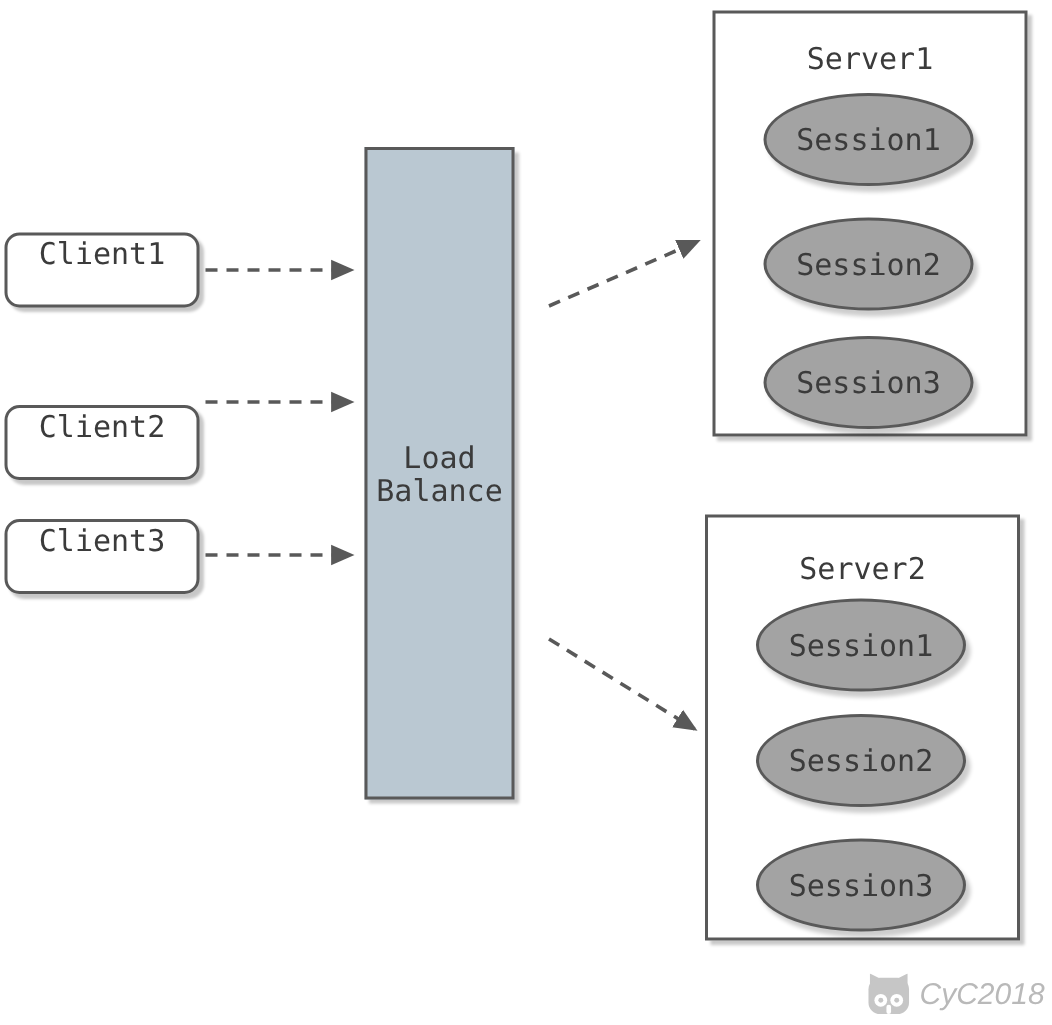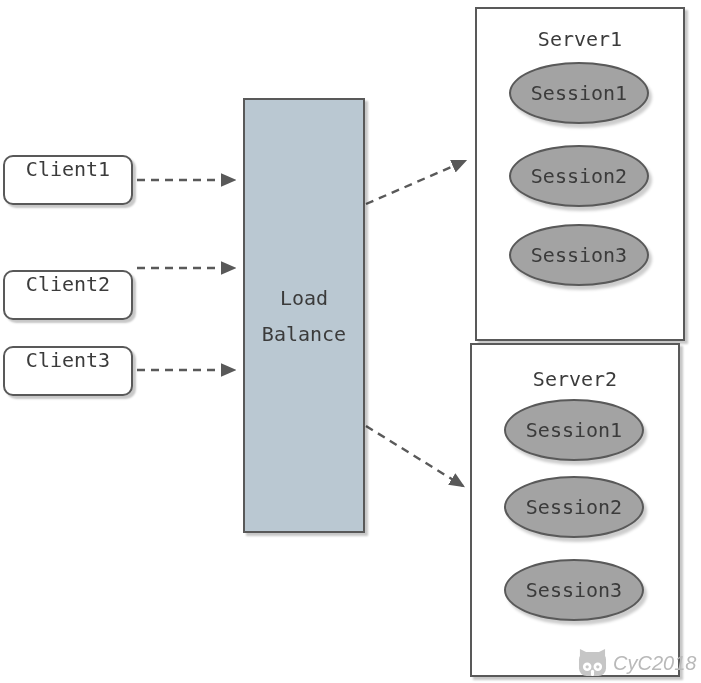--- a/index.html
+++ b/index.html
@@ -25,34 +25,34 @@
     left: 3px;
     border-radius: 10px;
     display: flex;
     align-items: flex-start;
     justify-content: center;
     font-size: 20px;
   }
   .lb {
     left: 243px;
     top: 98px;
-    width: 122px;
+    width: 100px;
     height: 435px;
     background: #bac8d2;
     display: flex;
     align-items: center;
     justify-content: center;
     text-align: center;
     font-size: 20px;
-    line-height: 36px;
+    line-height: 22px;
     white-space: pre-line;
   }
   .server {
     width: 210px;
-    height: 334px;
+    height: 284px;
   }
   .server-title {
     position: absolute;
     top: 18px;
     left: 0;
     width: 100%;
     text-align: center;
     font-size: 20px;
   }
   .session {

